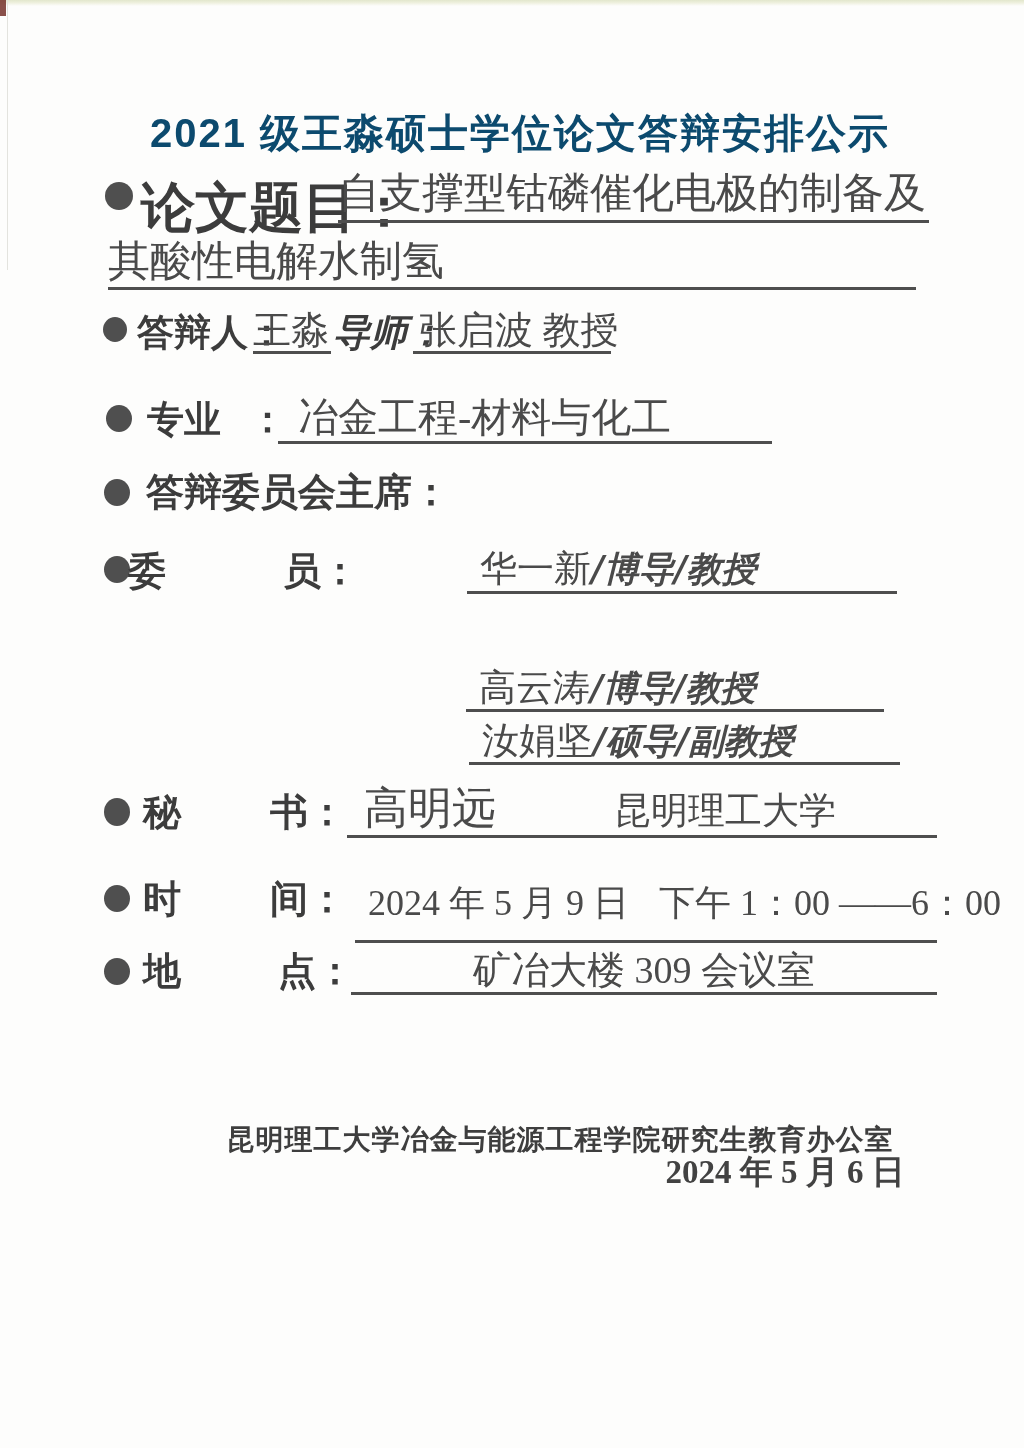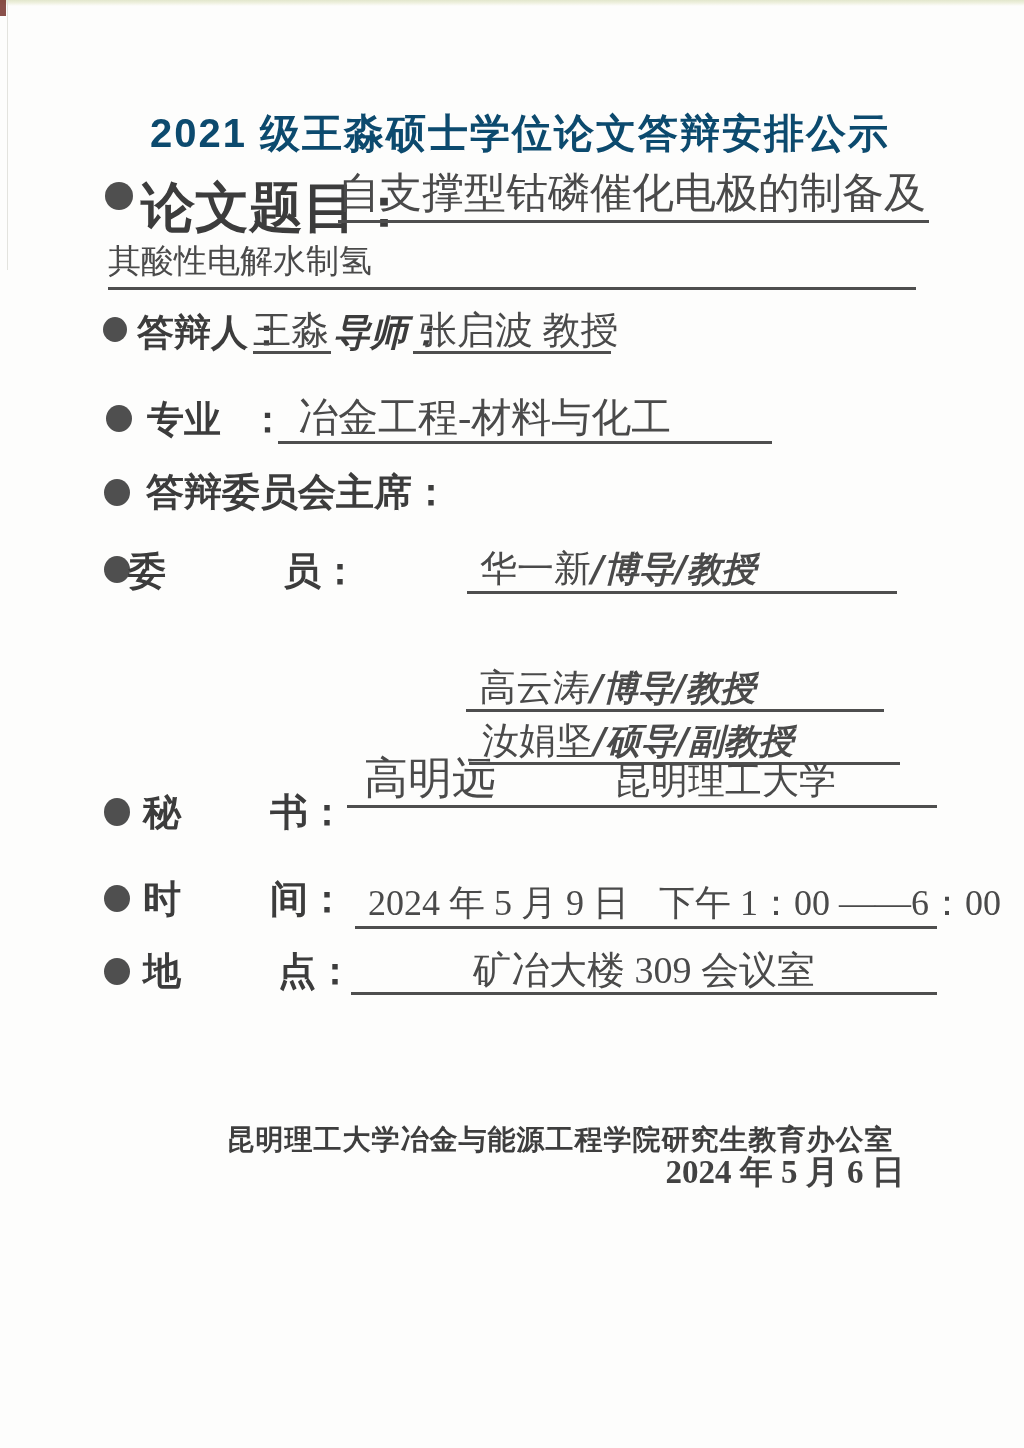--- a/index.html
+++ b/index.html
@@ -120,21 +120,21 @@
   <div class="scan-top-band"></div>
   <div class="scan-corner-mark"></div>
   <div class="scan-left-line"></div>
 
   <div class="doc-title">2021 级王淼硕士学位论文答辩安排公示</div>
 
   <span class="bullet" style="left:105px; top:182px; width:28px; height:28px;"></span>
   <span class="lbl" style="left:141px; top:174px; font-size:54px; line-height:44px;margin-top:11px;">论文题目：</span>
   <span class="ul val" style="left:338px; top:170px; width:591px; font-size:42px; line-height:46px; padding-bottom:4px;">自支撑型钴磷催化电极的制备及</span>
 
-  <span class="ul val" style="left:108px; top:238px; width:808px; font-size:33px; line-height:46px; padding-bottom:3px;">其酸性电解水制氢</span>
+  <span class="ul val" style="left:108px; top:238px; width:808px; font-size:42px; line-height:46px; padding-bottom:3px;">其酸性电解水制氢</span>
 
   <span class="bullet" style="left:103px; top:317px; width:24px; height:25px;"></span>
   <span class="lbl" style="left:137px; top:312px;">答辩人：</span>
   <span class="ul val" style="left:253px; top:310px; width:78px; font-size:38px; line-height:40px; padding-bottom:1px;">王淼</span>
   <span class="lbl" style="left:333px; top:312px;font-style:italic;">导师：</span>
   <span class="ul val" style="left:413px; top:310px; width:192px; font-size:38px; line-height:40px; padding-bottom:1px; padding-left:6px;">张启波 教授</span>
 
   <span class="bullet" style="left:106px; top:405px;"></span>
   <span class="lbl" style="left:147px; top:399px;">专业</span>
   <span class="lbl" style="left:249px; top:399px;">：</span>
@@ -149,26 +149,26 @@
   <span class="ul" style="left:467px; top:549px; width:430px; font-size:37px; line-height:40px; padding-bottom:2px;"><span class="val" style="font-size:37px; padding-left:13px;">华一新</span><span class="titles-italic" style="font-size:35px;">/博导/教授</span></span>
 
 
   <span class="ul" style="left:466px; top:668px; width:418px; font-size:37px; line-height:40px; padding-bottom:1px;"><span class="val" style="font-size:37px; padding-left:13px;">高云涛</span><span class="titles-italic" style="font-size:35px;">/博导/教授</span></span>
 
   <span class="ul" style="left:469px; top:721px; width:431px; font-size:37px; line-height:40px; padding-bottom:1px;"><span class="val" style="font-size:37px; padding-left:13px;">汝娟坚</span><span class="titles-italic" style="font-size:35px;">/硕导/副教授</span></span>
 
   <span class="bullet" style="left:104px; top:798px; width:26px; height:28px;"></span>
   <span class="lbl" style="left:143px; top:792px; font-size:38px;">秘</span>
   <span class="lbl" style="left:270px; top:792px; font-size:38px;">书：</span>
-  <span class="ul" style="left:347px; top:756px; width:590px; font-size:44px; line-height:46px; padding-bottom:1px;"><span class="val" style="font-size:44px; padding-left:17px;">高明远</span><span class="val" style="font-size:37px; margin-left:118px;">昆明理工大学</span></span>
+  <span class="ul" style="left:347px; top:786px; width:590px; font-size:44px; line-height:46px; padding-bottom:1px;"><span class="val" style="font-size:44px; padding-left:17px;">高明远</span><span class="val" style="font-size:37px; margin-left:118px;">昆明理工大学</span></span>
 
   <span class="bullet" style="left:104px; top:885px;"></span>
   <span class="lbl" style="left:143px; top:879px; font-size:38px;">时</span>
   <span class="lbl" style="left:270px; top:879px; font-size:38px;">间：</span>
-  <span class="ul" style="left:355px; top:883px; width:582px; font-size:36px; line-height:40px; padding-bottom:3px;"><span class="val" style="font-size:36px; padding-left:13px;">2024 年 5 月 9 日</span><span class="val" style="font-size:36px; margin-left:30px;">下午 1：00 ——6：00</span></span>
+  <span class="ul" style="left:355px; top:883px; width:582px; font-size:36px; line-height:40px; padding-bottom:17px;"><span class="val" style="font-size:36px; padding-left:13px;">2024 年 5 月 9 日</span><span class="val" style="font-size:36px; margin-left:30px;">下午 1：00 ——6：00</span></span>
 
   <span class="bullet" style="left:104px; top:958px;"></span>
   <span class="lbl" style="left:143px; top:951px; font-size:38px;">地</span>
   <span class="lbl" style="left:278px; top:951px; font-size:38px;">点：</span>
   <span class="ul val" style="left:351px; top:950px; width:586px; font-size:38px; line-height:40px; padding-bottom:2px; text-align:center;">矿冶大楼 309 会议室</span>
 
   <div class="footer-office">昆明理工大学冶金与能源工程学院研究生教育办公室</div>
   <div class="footer-date">2024 年 5 月 6 日</div>
 
 </div>

